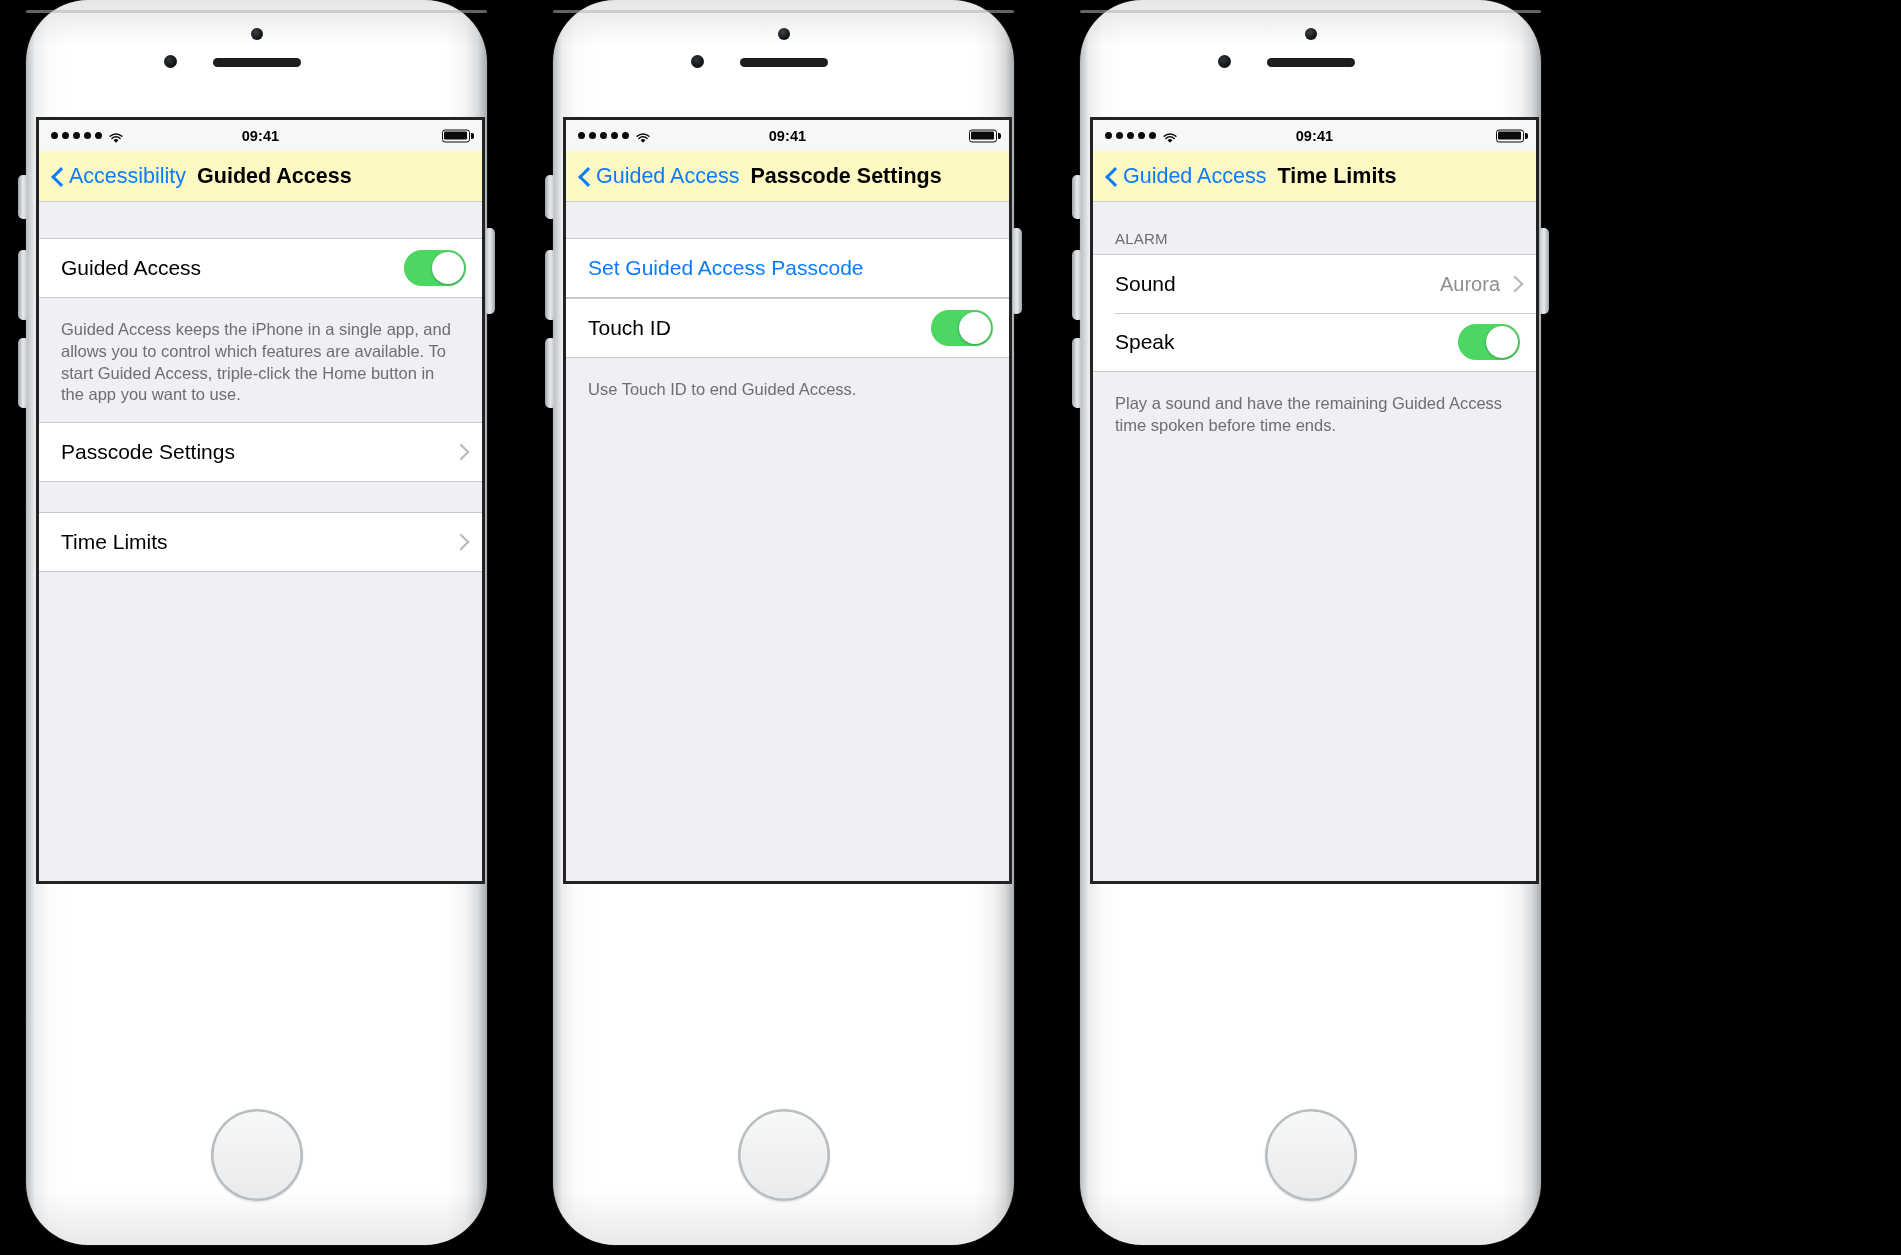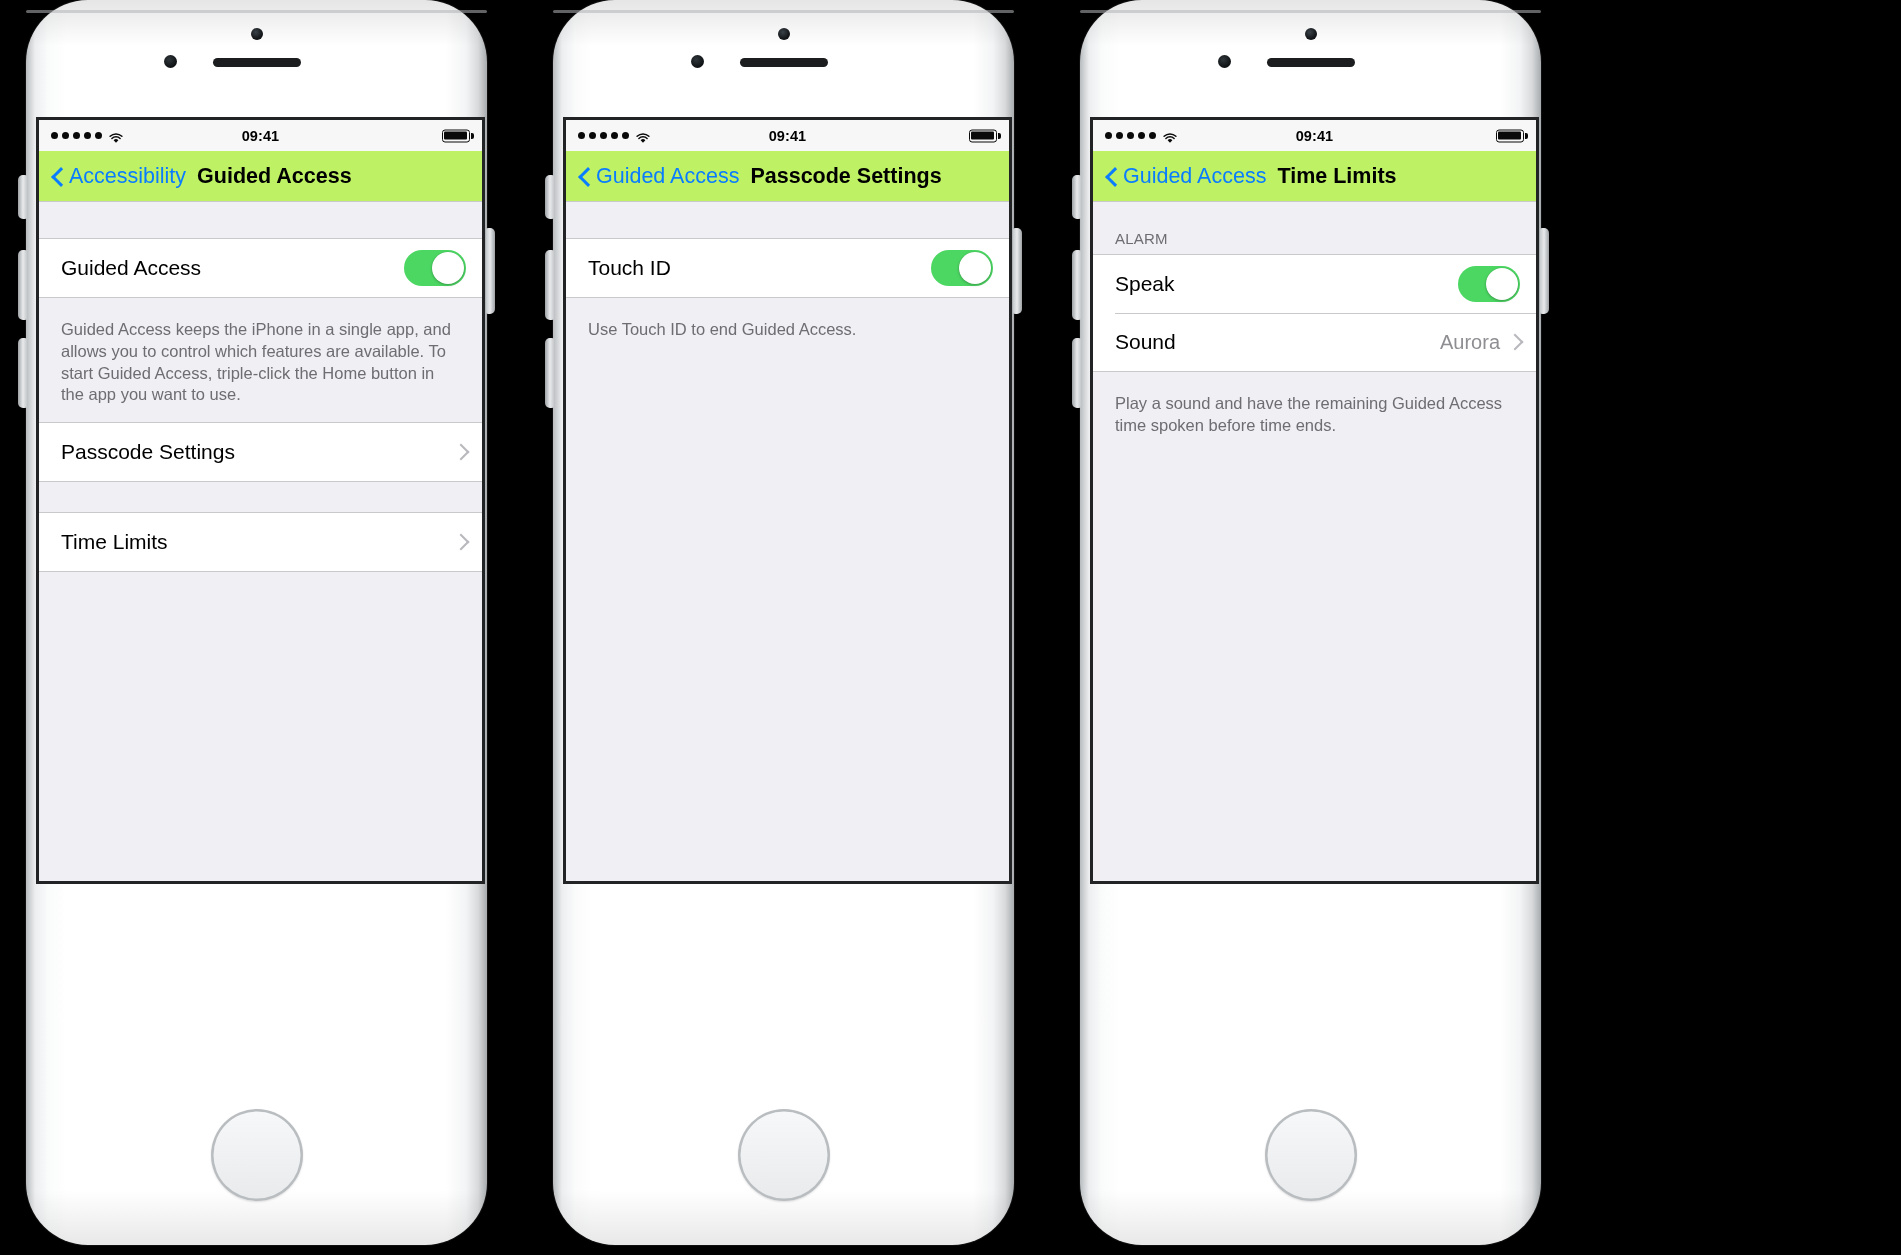--- a/index.html
+++ b/index.html
@@ -172,21 +172,21 @@
     position: absolute;
     right: 8.2px; top: 50%; transform: translateY(-50%);
     width: 2.6px; height: 6px;
     background: #0a0a0a;
     border-radius: 0 2px 2px 0;
   }
 
   
   .navbar {
     height: 51px;
-    background: #bef264;
+    background: #fef9c3;
     border-bottom: 1px solid #c9c9cc;
     display: flex;
     align-items: center;
     position: relative;
     padding-left: 12px;
   }
   .back-btn {
     display: flex;
     align-items: center;
     gap: 5px;
@@ -430,20 +430,25 @@
         <div class="back-btn">
           <span class="chev-back"></span>
           <span>Guided Access</span>
         </div>
         <div class="nav-title">Passcode Settings</div>
       </div>
 
       <div class="content">
         <div class="gap"></div>
 
+        <div class="group">
+          <div class="row">
+            <span class="row-label link">Set Guided Access Passcode</span>
+          </div>
+        </div>
 
         <div class="group">
           <div class="row">
             <span class="row-label">Touch ID</span>
             <span class="toggle on">
                 <span class="knob"></span>
               </span>
           </div>
         </div>
         <div class="footer">Use Touch ID to end Guided Access.</div>
@@ -491,29 +496,29 @@
           <span>Guided Access</span>
         </div>
         <div class="nav-title">Time Limits</div>
       </div>
 
       <div class="content">
         <div class="section-hdr">ALARM</div>
 
         <div class="group">
           <div class="row">
+            <span class="row-label">Sound</span>
+            <span class="row-value">Aurora</span>
+            <span class="chev-right"></span>
+          </div>
+          <div class="row">
             <span class="row-label">Speak</span>
             <span class="toggle on">
                 <span class="knob"></span>
               </span>
           </div>
-          <div class="row">
-            <span class="row-label">Sound</span>
-            <span class="row-value">Aurora</span>
-            <span class="chev-right"></span>
-          </div>
         </div>
         <div class="footer">Play a sound and have the remaining Guided Access time spoken before time ends.</div>
       </div>
     </div>
   </div>
 
 </div>
 
 </body></html>

